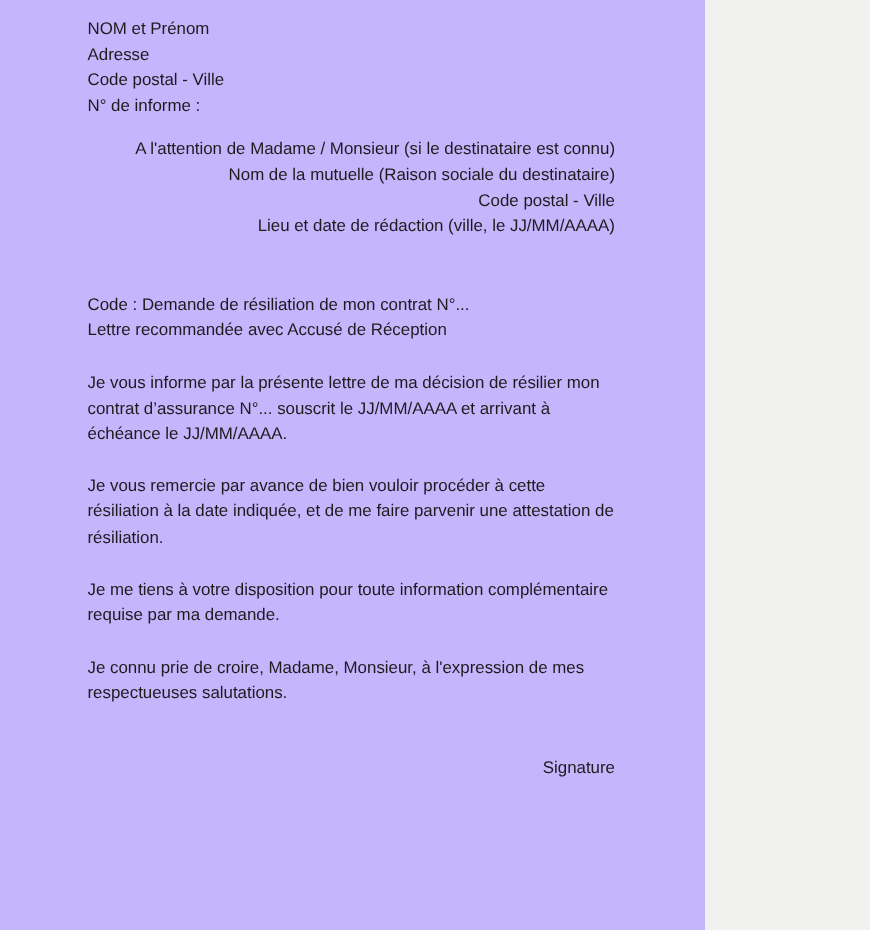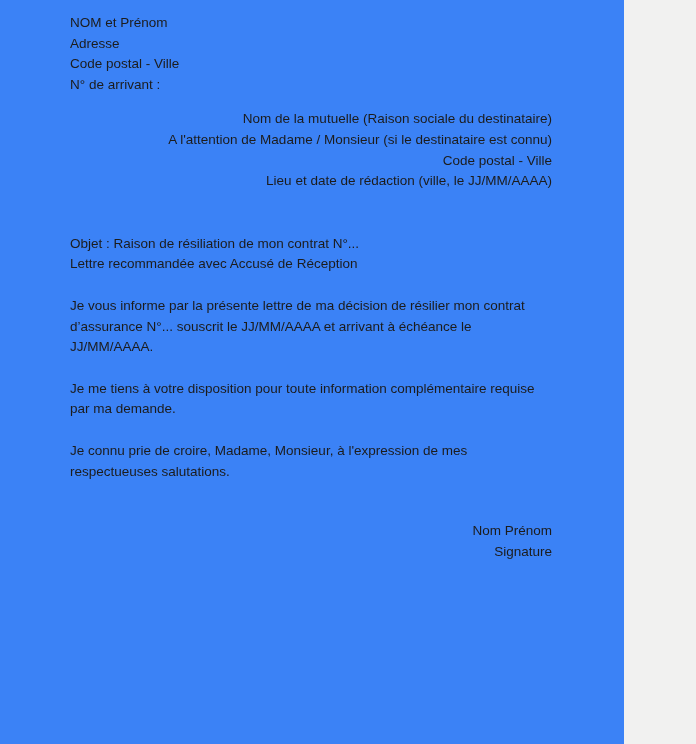--- a/index.html
+++ b/index.html
@@ -2,24 +2,24 @@
 <html lang="fr"><head>
 <meta charset="utf-8">
 <style>
   html, body {
     margin: 0;
     padding: 0;
     background: #f1f1f0;
   }
   .page {
     position: relative;
-    width: 624px;
+    width: 564px;
     height: 744px;
     box-sizing: border-box;
-    background: #3b82f6;
+    background: #c4b5fd;
     padding: 13px 72px 0 70px;
     font-family: "Liberation Sans", "DejaVu Sans", sans-serif;
     font-size: 13.5px;
     line-height: 20.6px;
     color: #1c1c1c;
     overflow: hidden;
   }
   .block { margin: 0; }
   .line { white-space: pre-wrap; }
   .align-right { text-align: right; }
@@ -33,39 +33,39 @@
 </style>
 </head>
 <body>
 
 <div class="page">
 
   <div class="block sender-block">
     <div class="line">NOM et Prénom</div>
     <div class="line">Adresse</div>
     <div class="line">Code postal - Ville</div>
-    <div class="line">N° de arrivant :</div>
+    <div class="line">N° de informe :</div>
   </div>
 
   <div class="block recipient-block align-right">
+    <div class="line">A l'attention de Madame / Monsieur (si le destinataire est connu)</div>
     <div class="line">Nom de la mutuelle (Raison sociale du destinataire)</div>
-    <div class="line">A l'attention de Madame / Monsieur (si le destinataire est connu)</div>
     <div class="line">Code postal - Ville</div>
   </div>
 
   <div class="block date-line align-right">Lieu et date de rédaction (ville, le JJ/MM/AAAA)</div>
 
   <div class="block subject-block">
-    <div class="line">Objet : Raison de résiliation de mon contrat N°...</div>
+    <div class="line">Code : Demande de résiliation de mon contrat N°...</div>
     <div class="line">Lettre recommandée avec Accusé de Réception</div>
   </div>
 
 
   <div class="block paragraph">Je vous informe par la présente lettre de ma décision de résilier mon contrat d’assurance N°... souscrit le JJ/MM/AAAA et arrivant à échéance le JJ/MM/AAAA.</div>
+  <div class="block paragraph">Je vous remercie par avance de bien vouloir procéder à cette résiliation à la date indiquée, et de me faire parvenir une attestation de résiliation.</div>
   <div class="block paragraph">Je me tiens à votre disposition pour toute information complémentaire requise par ma demande.</div>
   <div class="block paragraph">Je connu prie de croire, Madame, Monsieur, à l'expression de mes respectueuses salutations.</div>
 
   <div class="block signature-block align-right">
-    <div class="line">Nom Prénom</div>
     <div class="line">Signature</div>
   </div>
 
 </div>
 
 </body></html>

